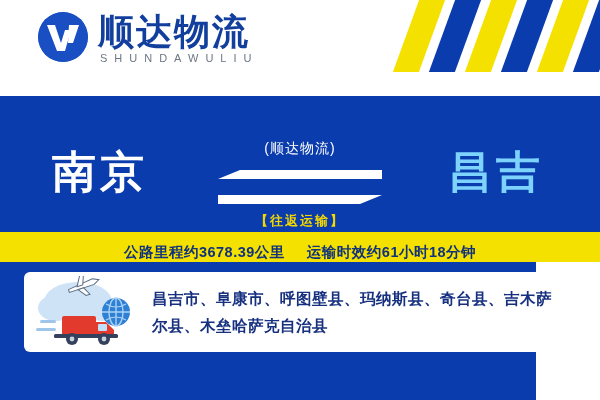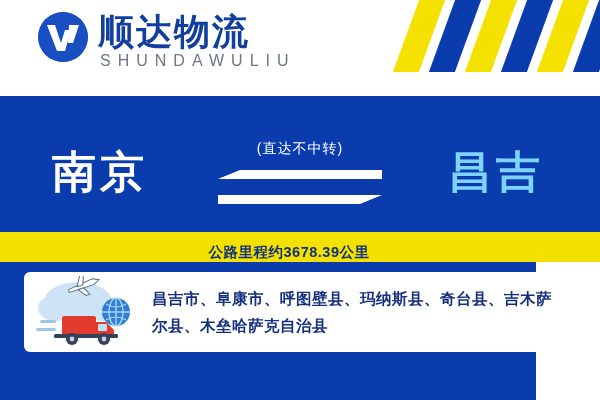--- a/index.html
+++ b/index.html
@@ -45,21 +45,21 @@
     font-size: 36px;
     font-weight: bold;
     letter-spacing: 2px;
     color: #123f9e;
     line-height: 40px;
     white-space: nowrap;
   }
   .logo-en {
     position: absolute;
     left: 92px; top: 52px;
-    font-size: 16px;
+    font-size: 11px;
     letter-spacing: 7px;
     color: #6d7684;
     white-space: nowrap;
   }
   .stripes {
     position: absolute;
     right: 0; top: 0;
     width: 230px; height: 72px;
   }
   .stripe {
@@ -193,36 +193,38 @@
       <div class="stripe" style="right: 68px;  background:#0a3cad;"></div>
       <div class="stripe" style="right: 32px;  background:#f5e100;"></div>
       <div class="stripe" style="right: -4px;  background:#0a3cad;"></div>
     </div>
   </div>
 
   <div class="main-panel">
 
     <div class="city-left">南京</div>
 
-    <div class="direct-note">(直达不中转)</div>
+    <div class="direct-note">(顺达物流)</div>
 
     <div class="arrows">
       <svg width="164" height="34" viewBox="0 0 164 34">
         <polygon points="0,9 22,0 164,0 164,9" fill="#ffffff"></polygon>
         <polygon points="164,25 142,34 0,34 0,25" fill="#ffffff"></polygon>
       </svg>
     </div>
 
+    <div class="roundtrip">【往返运输】</div>
 
     <div class="city-right">昌吉</div>
   </div>
 
   <div class="yellow-band">
     <span class="band-text">公路里程约3678.39公里</span>
     <span class="band-gap"></span>
+    <span class="band-text">运输时效约61小时18分钟</span>
   </div>
 
   <div class="bottom-panel">
     <div class="cities-box">
 
       <div class="icon-art">
         <svg width="112" height="74" viewBox="0 0 112 74">
 
           <ellipse cx="42" cy="26" rx="34" ry="20" fill="#cfe3f7"></ellipse>
           <ellipse cx="20" cy="32" rx="18" ry="13" fill="#cfe3f7"></ellipse>

